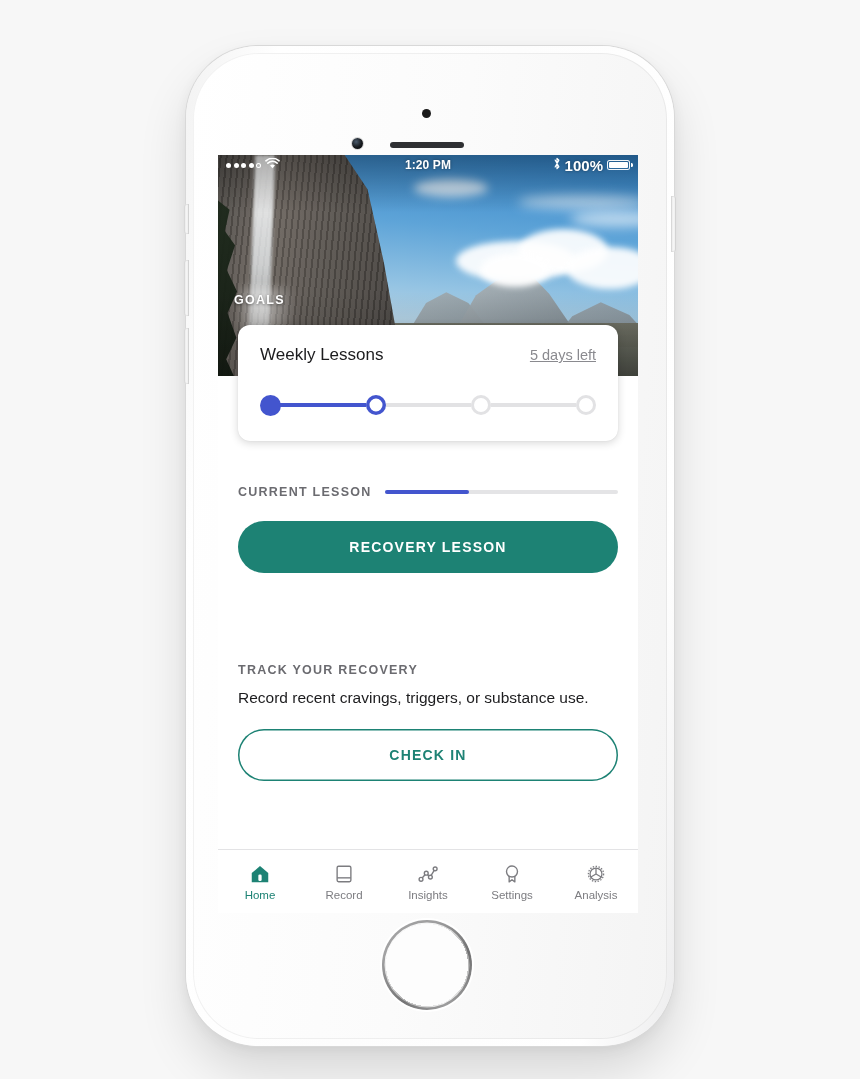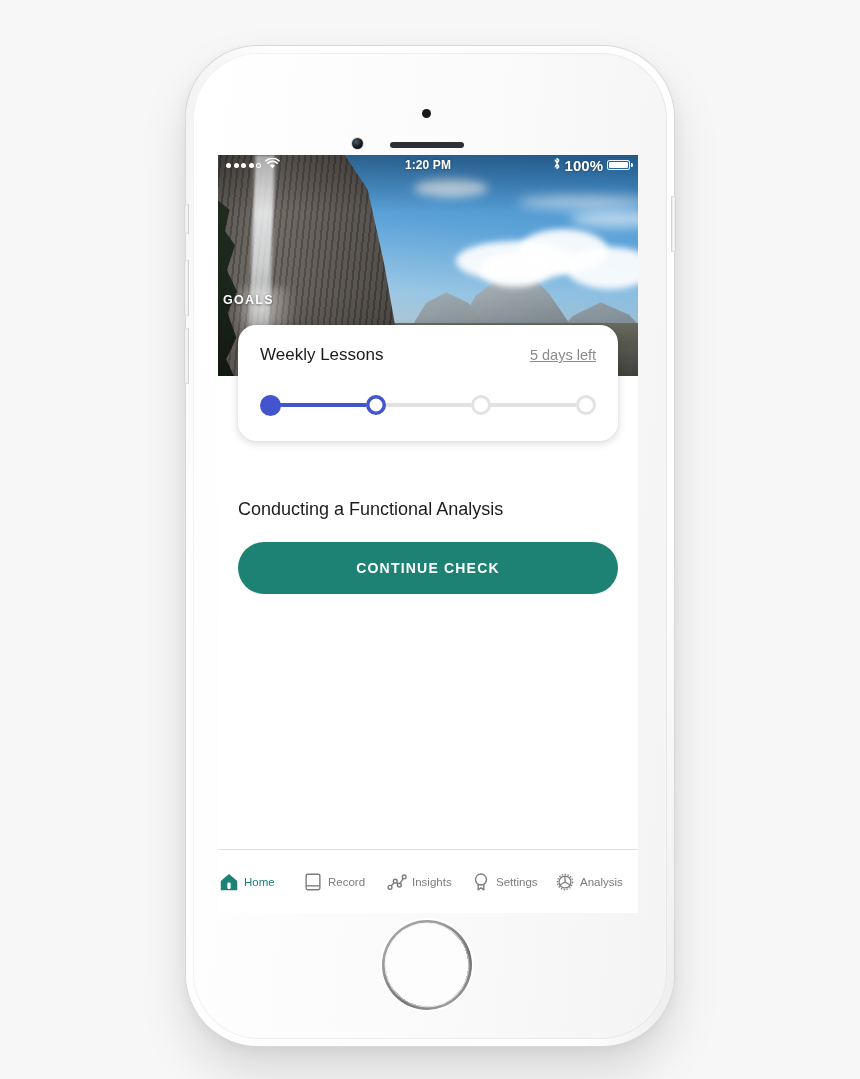--- a/index.html
+++ b/index.html
@@ -186,29 +186,29 @@
     position:relative; display:flex; align-items:center;
   }
   #battery-shell::after{
     content:""; position:absolute; right:-3px; top:3px; width:2px; height:4.5px;
     background:#fff; border-radius:0 1.5px 1.5px 0;
   }
   #battery-fill { width:19px; height:6.5px; margin-left:2px; background:#fff; border-radius:1px; }
 
   
   #goals-label {
-    position:absolute; left: 5px; top: 138px; z-index:5;
+    position:absolute; left: 16px; top: 138px; z-index:5;
     color:#fff; font-size:12.5px; font-weight:bold; letter-spacing:1.3px;
     text-shadow: 0 1px 3px rgba(0,0,0,0.5);
   }
 
   
   #goals-card {
     position:absolute; left: 20px; top: 170px; width: 380px;
-    background:#fff; border-radius:18px;
+    background:#fff; border-radius:12px;
     box-shadow: 0 2px 8px rgba(0,0,0,0.16), 0 0 1px rgba(0,0,0,0.12);
     padding: 20px 22px 24px 22px;
     z-index: 5;
   }
   #goals-card-head { display:flex; align-items:baseline; justify-content:space-between; }
   #goal-title { font-size:17px; color:#1c1c1e; }
   #goal-subtitle { font-size:14.5px; color:#8a8a8f;text-decoration:underline; }
 
   #stepper { position:relative; height:24px; margin-top:28px; display:flex; align-items:center; }
   #stepper-track {
@@ -256,21 +256,21 @@
     box-shadow: inset 0 0 0 1.5px #1d8274;
   }
 
   
   #tab-bar {
     position:absolute; left:0; bottom:0; width:420px; height:64px;
     background:#fff; border-top:1px solid #e3e3e5;
     display:flex; align-items:center;
   }
   .tab-item {
-    flex:1; display:flex; flex-direction:row; align-items:center; gap:4px;
+    flex:1; display:flex; flex-direction:column; align-items:center; gap:4px;
     cursor:pointer; user-select:none;
   }
   .tab-label { font-size:11.5px; color:#7c7c80; }
   .tab-item.active .tab-label { color:#1d8274; }
   .tab-icon { width:22px; height:22px; display:block; }
 </style>
 </head>
 <body>
 
 <div id="phone-frame">
@@ -350,24 +350,34 @@
         <div id="step-row">
           <div class="step done"></div>
           <div class="step current"></div>
           <div class="step"></div>
           <div class="step"></div>
         </div>
       </div>
     </div>
 
     <div id="lesson-section">
-      <div id="lesson-title">Conducting a Functional Analysis</div>
-      <div class="pill-btn" id="continue-lesson-button">CONTINUE CHECK</div>
-    </div>
-
+      <div id="lesson-head">
+        <span id="lesson-kicker">CURRENT LESSON</span>
+        <span id="lesson-progress-track">
+          <i id="lesson-progress-fill" style="width: 36%;"></i>
+        </span>
+      </div>
+      <div class="pill-btn" id="continue-lesson-button">RECOVERY LESSON</div>
+    </div>
+
+    <div id="recovery-section">
+      <div id="recovery-kicker">TRACK YOUR RECOVERY</div>
+      <div id="recovery-desc">Record recent cravings, triggers, or substance use.</div>
+      <div class="pill-btn" id="check-in-button">CHECK IN</div>
+    </div>
 
     <div id="tab-bar">
 
       <div class="tab-item active">
         <span class="tab-icon">
           <svg width="22" height="22" viewBox="0 0 24 24">
             <path d="M12 3.2 L21 11 L21 21 L3 21 L3 11 Z" fill="#1d8274"></path>
             <rect x="10.2" y="12.6" width="3.6" height="7" rx="1.4" fill="#ffffff"></rect>
           </svg>
         </span>

